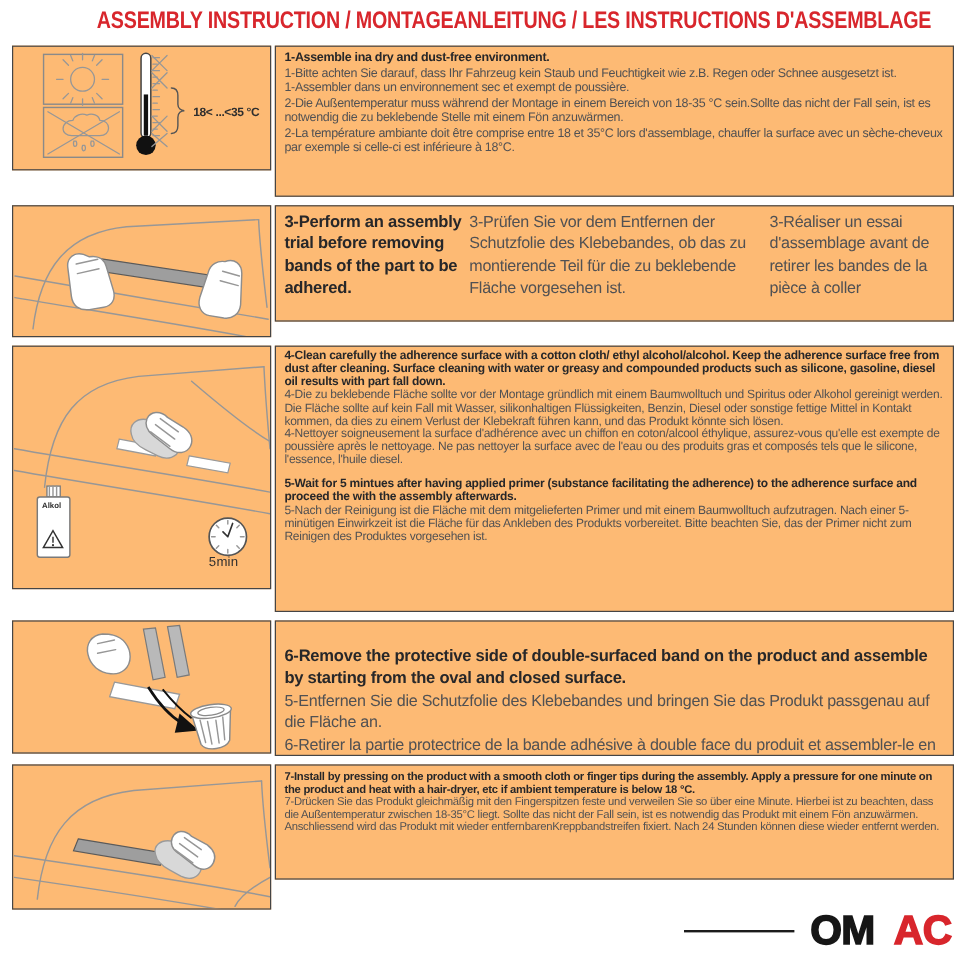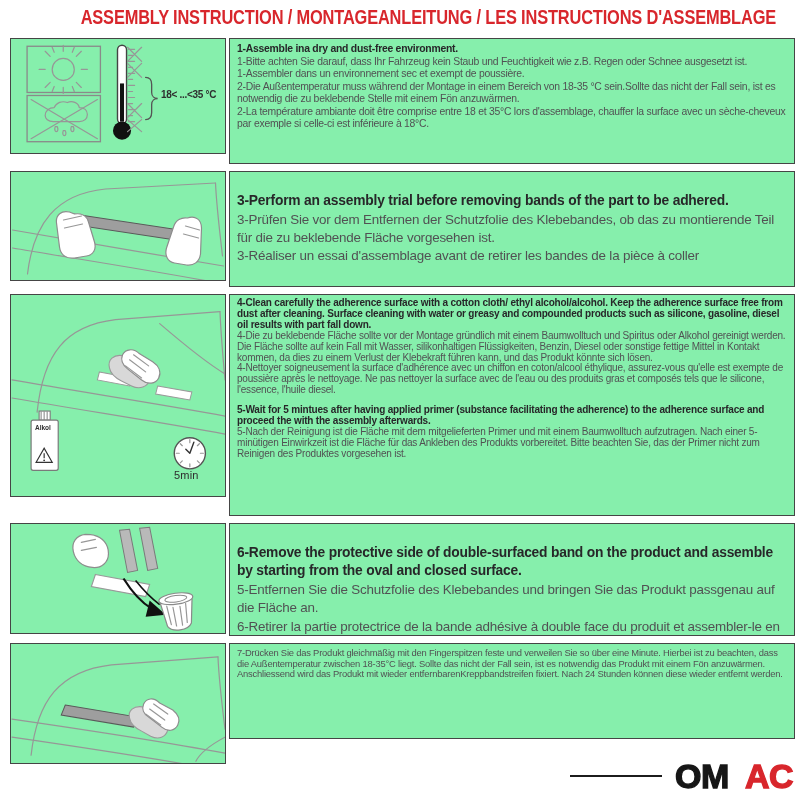--- a/index.html
+++ b/index.html
@@ -5,27 +5,27 @@
   html,body{margin:0;padding:0;width:800px;height:800px;background:#fff;
     font-family:"Liberation Sans",sans-serif;}
   .page{position:relative;width:800px;height:800px;overflow:hidden;padding:4px 5px 0 10px;box-sizing:border-box;}
   *{box-sizing:border-box;}
 
   .title{display:block;text-align:center;white-space:nowrap;color:#d8262c;
     font-weight:bold;font-size:20px;letter-spacing:-0.2px;margin:2px 0 9px 0;
     transform:scaleX(0.82);transform-origin:50% 50%;}
 
   .row{display:flex;align-items:flex-start;gap:3px;margin-bottom:7px;}
-  .cell{border:1.5px solid #454545;background:#86efac;}
+  .cell{border:1.5px solid #454545;background:#fdba74;}
   .left{width:216px;flex:none;position:relative;overflow:hidden;}
   .right{flex:1;padding:4px 8px 4px 7px;overflow:hidden;}
   .left svg{position:absolute;inset:0;width:100%;height:100%;}
 
-  .r1 .left{height:116px}.r1 .right{height:126px}
-  .r2 .left{height:110px}.r2 .right{height:116px;display:flex;flex-direction:column;justify-content:center;}
+  .r1 .left{height:104px}.r1 .right{height:126px}
+  .r2 .left{height:110px}.r2 .right{height:97px;display:flex;justify-content:center;}
   .r3 .left{height:203px}.r3 .right{height:222px;padding-top:3px;}
   .r4 .left{height:111px}.r4 .right{height:113px;padding-top:20px;}
   .r5 .left{height:121px}.r5 .right{height:96px;}
 
   p{margin:0;color:#515153;}
   p.b{color:#272729;font-weight:bold;}
   p.gap{margin-top:9px;}
   .d1 p{font-size:10.4px;line-height:12.5px;letter-spacing:-0.25px;}
   .d2 p{font-size:10px;line-height:10.9px;letter-spacing:-0.2px;}
   .d3 p{font-size:9.4px;line-height:10.5px;letter-spacing:-0.2px;}
@@ -199,20 +199,21 @@
         <path class="ln" d="M1 92 C70 102 160 116 213 126"></path>
         <polygon class="strip" points="54,60 126,72 122,82 50,70"></polygon>
         <g>
           <path class="cloth" d="M132 62 c-10 -2 -16 4 -14 11 c1 6 6 10 12 13 l9 5 c8 4 15 1 17 -6 c2 -7 -2 -12 -8 -16 l-7 -4 c-3 -2 -6 -3 -9 -3 z"></path>
           <path class="hand" d="M148 58 c-6 -6 -13 -5 -16 1 c-2 5 0 10 5 13 l13 10 c6 5 13 4 16 -2 c3 -6 0 -11 -5 -15 z"></path>
           <path class="ln" d="M138 64 l15 11 M134 69 l15 11 M142 59 l14 10"></path>
         </g>
       </svg>
     </div>
     <div class="cell right d3">
+      <p class="b">7-Install by pressing on the product with a smooth cloth or finger tips during the assembly. Apply a pressure for one minute on the product and heat with a hair-dryer, etc if ambient temperature is below 18 °C.</p>
       <p>7-Drücken Sie das Produkt gleichmäßig mit den Fingerspitzen feste und verweilen Sie so über eine Minute. Hierbei ist zu beachten, dass die Außentemperatur zwischen 18-35°C liegt. Sollte das nicht der Fall sein, ist es notwendig das Produkt mit einem Fön anzuwärmen. Anschliessend wird das Produkt mit wieder entfernbarenKreppbandstreifen fixiert. Nach 24 Stunden können diese wieder entfernt werden.</p>
     </div>
   </div>
 
   <div class="brand">
     <div class="brand-line"></div>
     <div class="logo"><span>OM</span><span class="red">AC</span></div>
   </div>
 
 </div>

